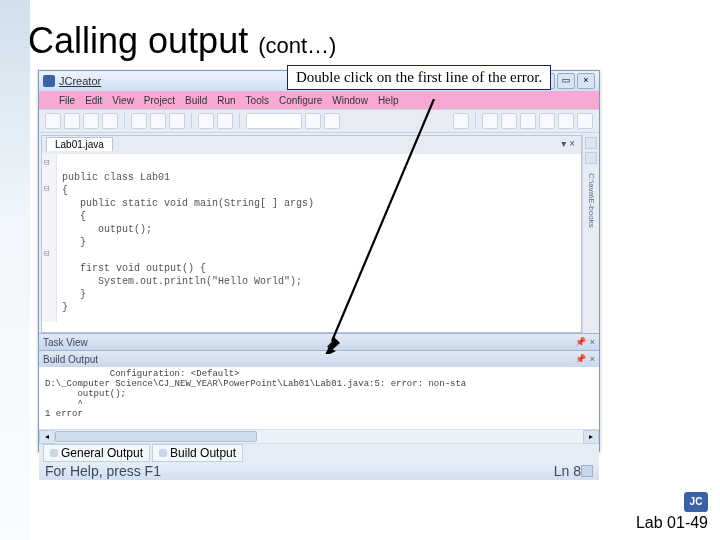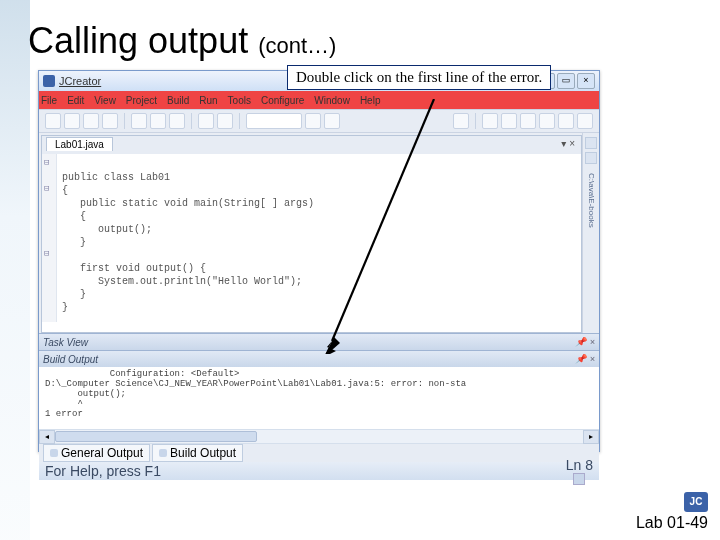--- a/index.html
+++ b/index.html
@@ -6,49 +6,49 @@
   .bgdeco { position: absolute; left: 0; top: 0; width: 30px; height: 540px; background: linear-gradient(180deg, rgba(120,165,200,0.35), rgba(180,210,235,0.2) 40%, rgba(200,225,240,0.1)); }
   .slide { position: absolute; left: 0; top: 0; right: 0; bottom: 0; padding: 20px 28px 0 28px; }
   h1 { margin: 0 0 8px 0; font-size: 36px; font-weight: 400; color: #000; }
   h1 .cont { font-size: 22px; }
   .shot { margin: 6px 0 0 10px; position: relative; width: 560px; height: 380px; border: 1px solid #7a9acb; background: #e9edf4; font-family: Tahoma, sans-serif; font-size: 10px; box-shadow: 0 1px 3px rgba(0,0,0,0.25); }
   .titlebar { height: 20px; background: linear-gradient(#eef3fc, #cfe0f6); display: flex; align-items: center; padding: 0 4px; gap: 4px; }
   .appicon { width: 12px; height: 12px; background: #3b62a8; border-radius: 2px; }
   .titlebar-text { font-size: 11px; color: #333; text-decoration: underline; }
   .wbtns { margin-left: auto; display: flex; gap: 2px; }
   .wbtn { width: 16px; height: 14px; background: #d6e4f7; border: 1px solid #9ab; border-radius: 2px; font-size: 9px; text-align: center; line-height: 12px; }
-  .menubar { height: 18px; background: #ef4444; display: flex; gap: 10px; padding: 0 2px; align-items: center; color: #333; font-size: 10px; border-bottom: 1px solid #cbd4e3; }
+  .menubar { height: 18px; background: #f9a8d4; display: flex; gap: 10px; padding: 0 20px; align-items: center; color: #333; font-size: 10px; border-bottom: 1px solid #cbd4e3; }
   .toolbar { height: 22px; background: #e7ecf4; display: flex; align-items: center; padding: 0 6px; gap: 3px; border-bottom: 1px solid #cbd4e3; }
   .tbtn { width: 14px; height: 14px; background: #f7f9fc; border: 1px solid #c7d2e3; border-radius: 2px; }
   .tsep { width: 1px; height: 16px; background: #c7d2e3; margin: 0 3px; }
   .tdrop { width: 54px; height: 14px; border: 1px solid #c7d2e3; background: #fff; border-radius: 2px; }
   .workspace { display: flex; height: 200px; }
   .editor { flex: 1; background: #fff; position: relative; border: 1px solid #b8c6da; margin: 2px 0 0 2px; }
   .tabstrip { height: 18px; background: #e7ecf4; display: flex; align-items: flex-start; padding: 0 4px; position: relative; }
   .ftab { background: #fff; border: 1px solid #b8c6da; border-bottom: none; padding: 1px 8px; font-size: 10px; position: relative; top: 1px; }
   .tabclose { position: absolute; right: 6px; top: 2px; display: flex; gap: 3px; font-size: 10px; color: #555; }
   .code { padding: 4px 6px 4px 20px; font-family: "Courier New", monospace; font-size: 10px; color: #555; line-height: 13px; white-space: pre; position: relative; height: 160px; }
   .gutter { position: absolute; left: 0; top: 0; bottom: 0; width: 14px; background: #f2f4f8; border-right: 1px solid #e0e6ef; }
   .gmark { position: absolute; left: 2px; font-size: 9px; color: #88a; }
   .side { width: 16px; background: #e7ecf4; border-left: 1px solid #cbd4e3; display: flex; flex-direction: column; align-items: center; gap: 3px; padding-top: 4px; }
   .side .sb { width: 10px; height: 10px; background: #dbe4f1; border: 1px solid #bfcde0; }
   .sidetxt { writing-mode: vertical-rl; font-size: 8px; color: #5b6f90; margin-top: 6px; }
   .panel { border-top: 1px solid #9fb4d3; }
-  .phead { height: 16px; background: linear-gradient(#e1e9f5, #c9d7ea); display: flex; align-items: center; padding: 0 4px; font-size: 10px; color: #3a4a63; font-style: italic; }
+  .phead { height: 16px; background: linear-gradient(#e1e9f5, #c9d7ea); display: flex; align-items: center; padding: 0 4px; font-size: 10px; color: #3a4a63; }
   .phead .pbtns { margin-left: auto; display: flex; gap: 3px; font-size: 9px; color: #667; }
   .pbody { background: #fff; height: 58px; font-family: "Courier New", monospace; font-size: 9px; color: #444; padding: 2px 6px; white-space: pre; overflow: hidden; position: relative; }
   .hscroll { height: 13px; background: #ecf1f8; border-top: 1px solid #d5dfec; position: relative; }
   .hscroll .thumb { position: absolute; left: 16px; top: 1px; width: 200px; height: 9px; background: #cfdcee; border: 1px solid #aebfd8; border-radius: 2px; }
   .hscroll .arr { position: absolute; top: 0; width: 14px; height: 12px; background: #dbe4f1; border: 1px solid #bfcde0; text-align: center; font-size: 8px; line-height: 12px; }
   .hscroll .al { left: 0; } .hscroll .ar { right: 0; }
   .bottabs { height: 18px; background: #e7ecf4; display: flex; align-items: center; padding: 0 4px; gap: 2px; border-top: 1px solid #d5dfec; }
   .btab { border: 1px solid #bfcde0; background: #f4f7fb; padding: 1px 6px; font-size: 12px; display: flex; align-items: center; gap: 3px; }
   .btab .bi { width: 8px; height: 8px; background: #c8d6ea; border-radius: 2px; }
   .status { height: 18px; background: linear-gradient(#e6edf7, #d2dff0); display: flex; align-items: center; padding: 0 6px; font-size: 14px; color: #3a4a63; }
-  .status .rt { margin-left: auto; display: flex; align-items: center; flex-direction: column; }
+  .status .rt { margin-left: auto; display: flex; align-items: center; }
   .status .sic { width: 10px; height: 10px; background: #c8d6ea; border: 1px solid #aac; }
   .callout { position: absolute; top: -6px; left: 248px; z-index: 5; background: #fff; border: 1.5px solid #0a2a6e; padding: 3px 8px; font-family: 'Times New Roman', serif; font-size: 15px; color: #000; border-radius: 0; }
   .arrow { position: absolute; left: 285px; top: 28px; width: 200px; height: 255px; z-index: 4; pointer-events: none; }
   .footer { position: absolute; right: 12px; bottom: 8px; text-align: right; font-size: 16px; color: #000; }
   .footer .logo { display: inline-block; width: 24px; height: 20px; background: #3b62a8; border-radius: 3px; color: #fff; font-size: 10px; font-weight: bold; text-align: center; line-height: 20px; margin-bottom: 2px; }
 </style>
 </head>
 <body>
 
 <div class="bgdeco"></div>

